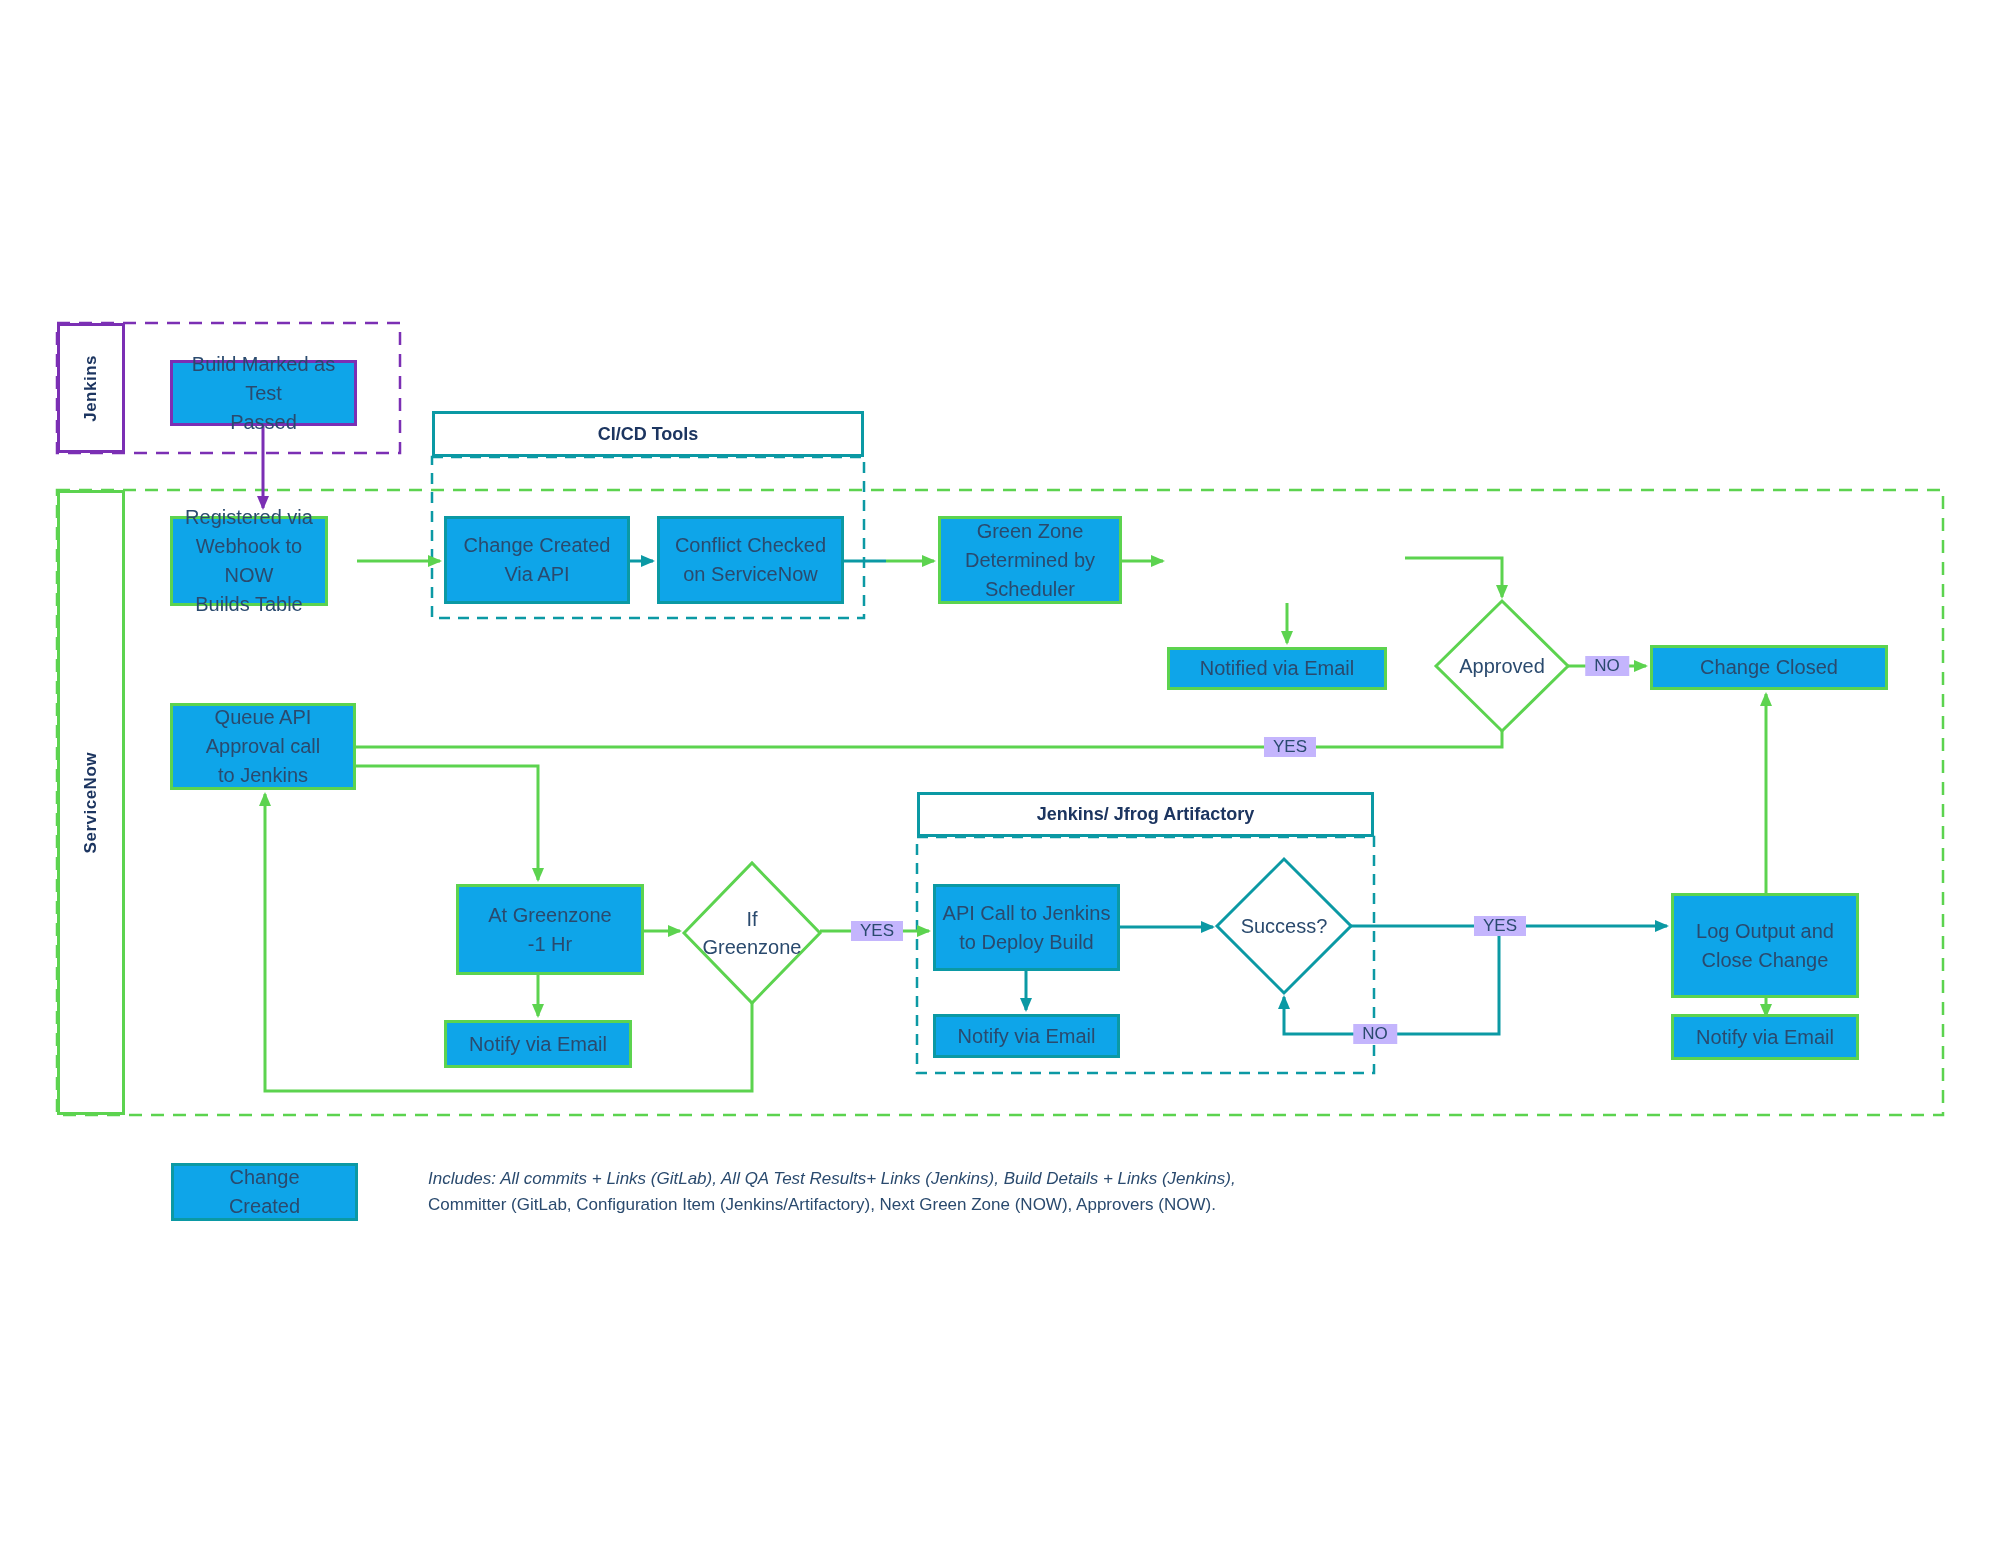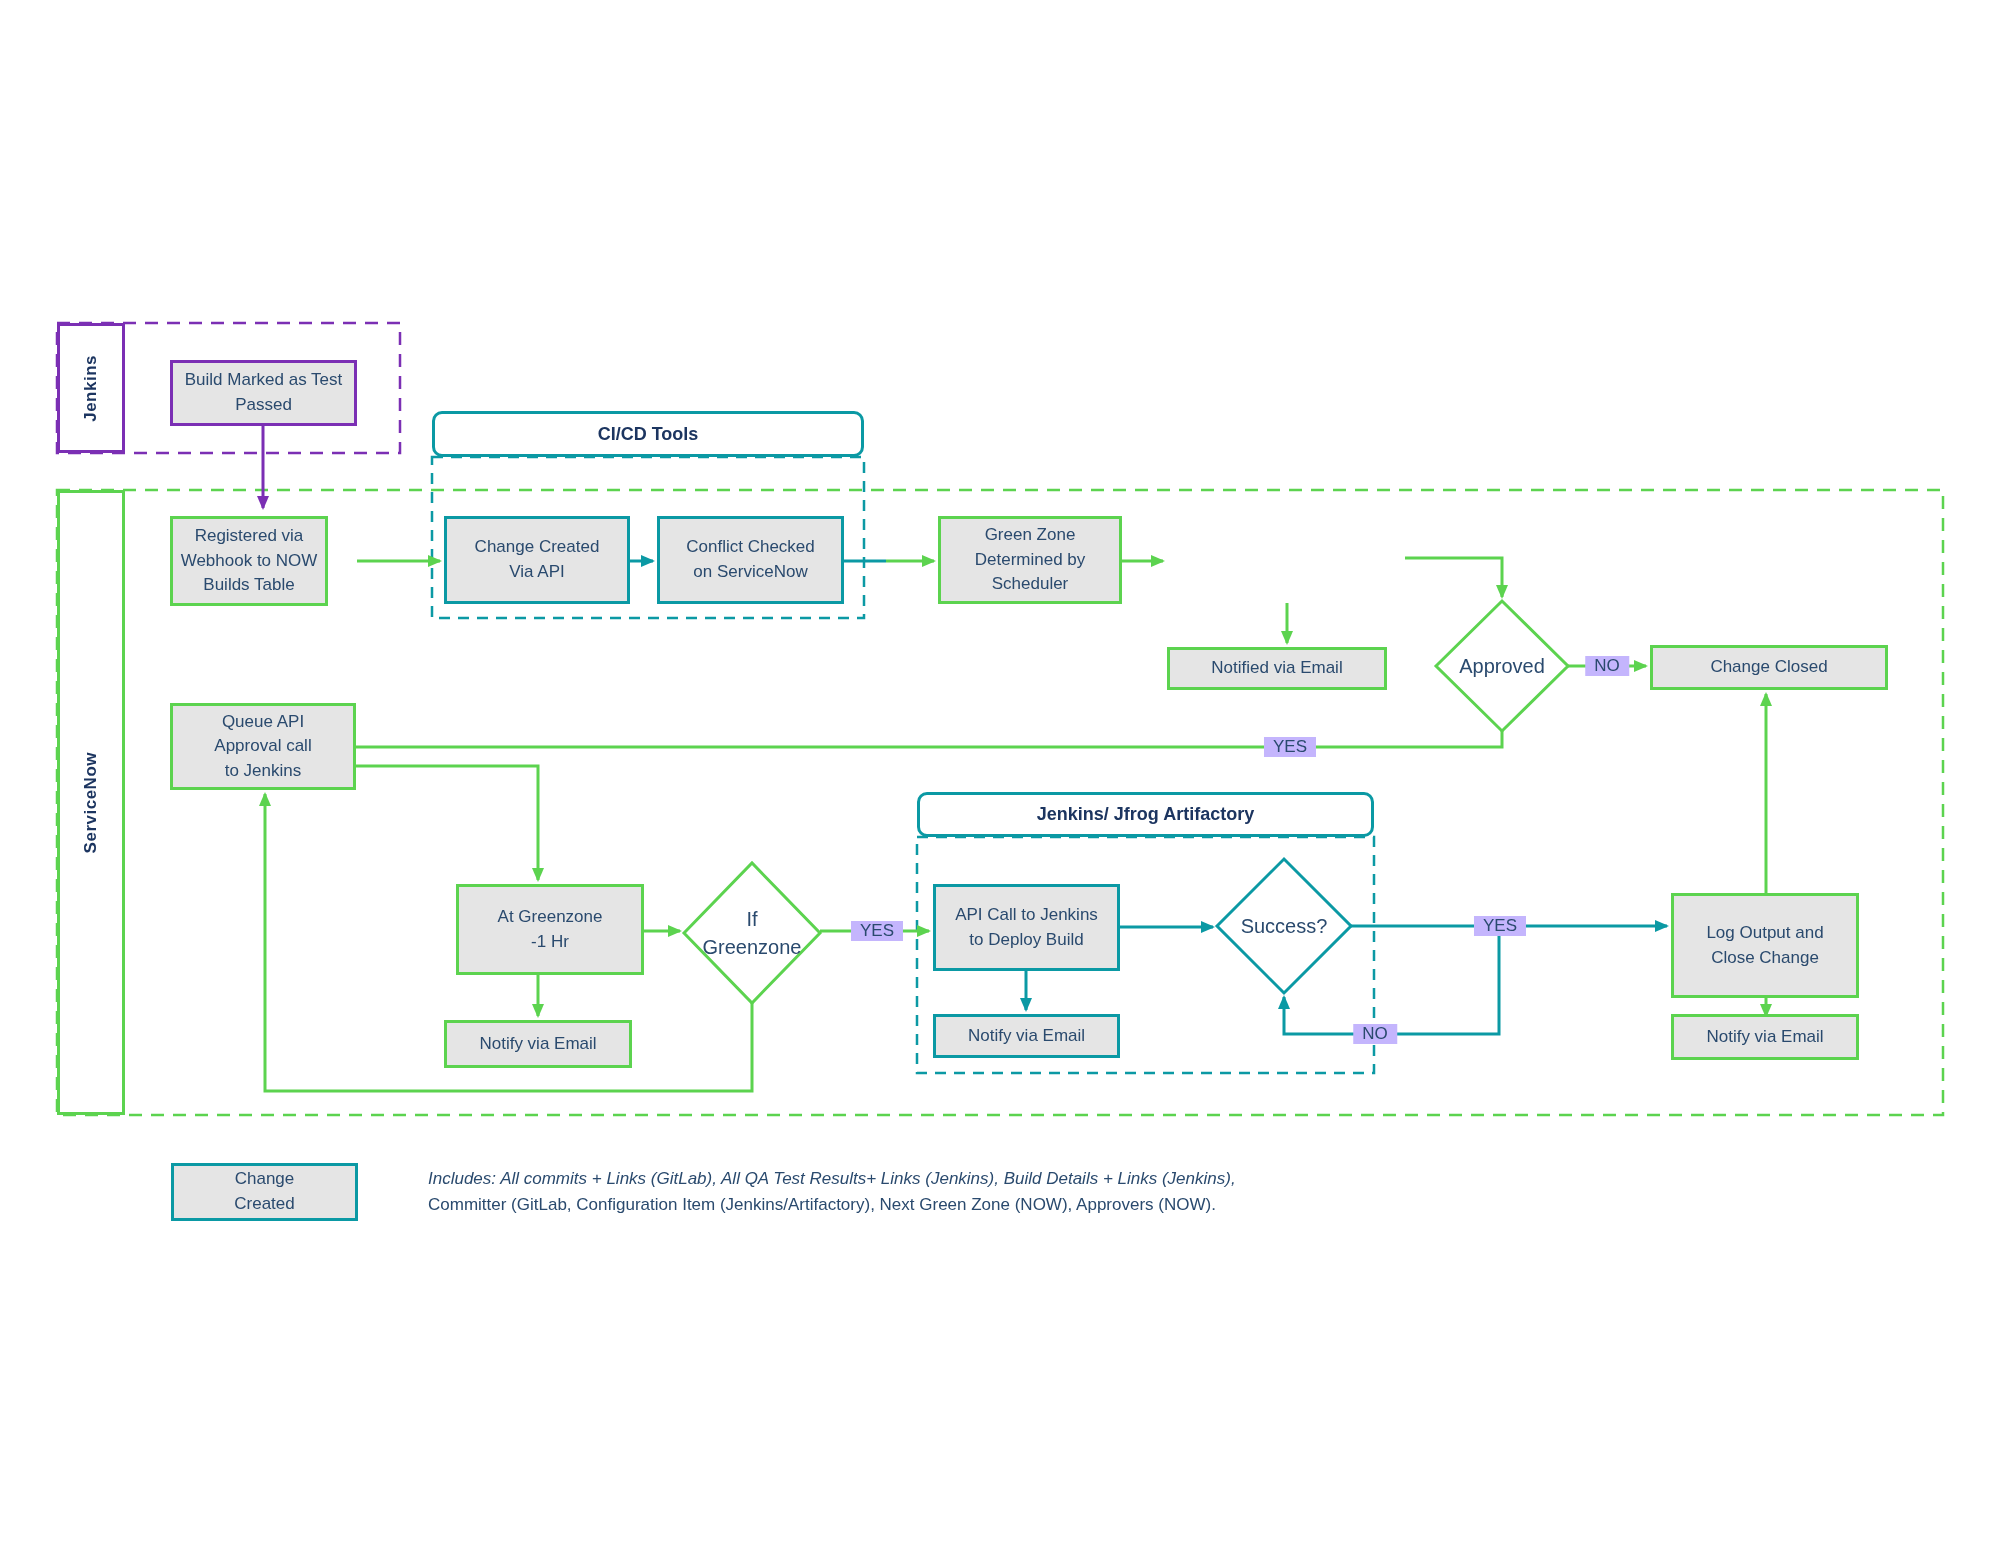--- a/index.html
+++ b/index.html
@@ -10,33 +10,33 @@
     --navy-dark:#1C3560;
   }
   html,body{margin:0;padding:0;background:#ffffff;}
   #canvas{
     position:relative;width:2000px;height:1545px;background:#ffffff;
     font-family:"Liberation Sans","DejaVu Sans",sans-serif;
     color:var(--navy);
   }
   #wires{position:absolute;left:0;top:0;}
   .box{
-    position:absolute;background:#e5e5e5;
+    position:absolute;background:#0ea5e9;
     display:flex;align-items:center;justify-content:center;
     text-align:center;white-space:pre-line;
-    font-size:17px;line-height:1.45;color:var(--navy);
+    font-size:20px;line-height:1.45;color:var(--navy);
     box-sizing:border-box;
   }
   .b-green{border:3px solid var(--green);}
   .b-teal{border:3px solid var(--teal);}
   .b-purple{border:3px solid var(--purple);}
   .hdr{
     position:absolute;background:#ffffff;box-sizing:border-box;
     display:flex;align-items:center;justify-content:center;
-    font-size:18px;font-weight:bold;color:var(--navy-dark);border-radius:10px;
+    font-size:18px;font-weight:bold;color:var(--navy-dark);
   }
   .lane-cell{
     position:absolute;background:#ffffff;box-sizing:border-box;
     display:flex;align-items:center;justify-content:center;
   }
   .vtext{
     writing-mode:vertical-rl;transform:rotate(180deg);
     font-size:17px;font-weight:bold;color:var(--navy-dark);letter-spacing:0.5px;
   }
   .dlabel{

